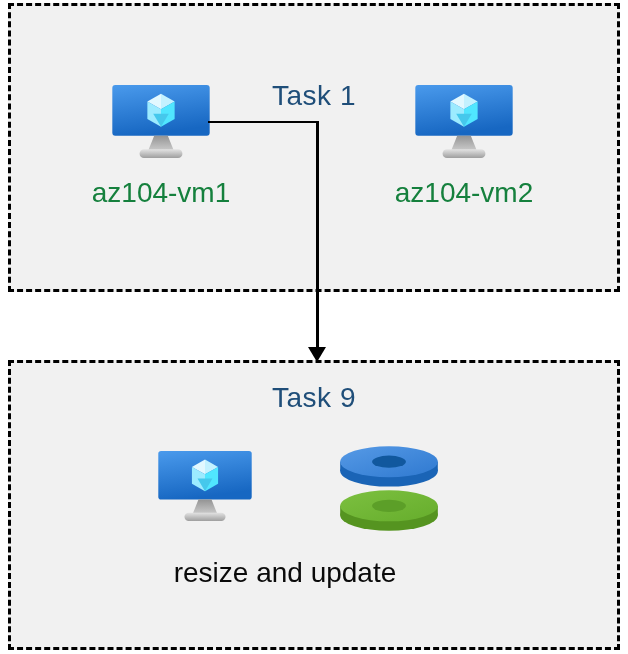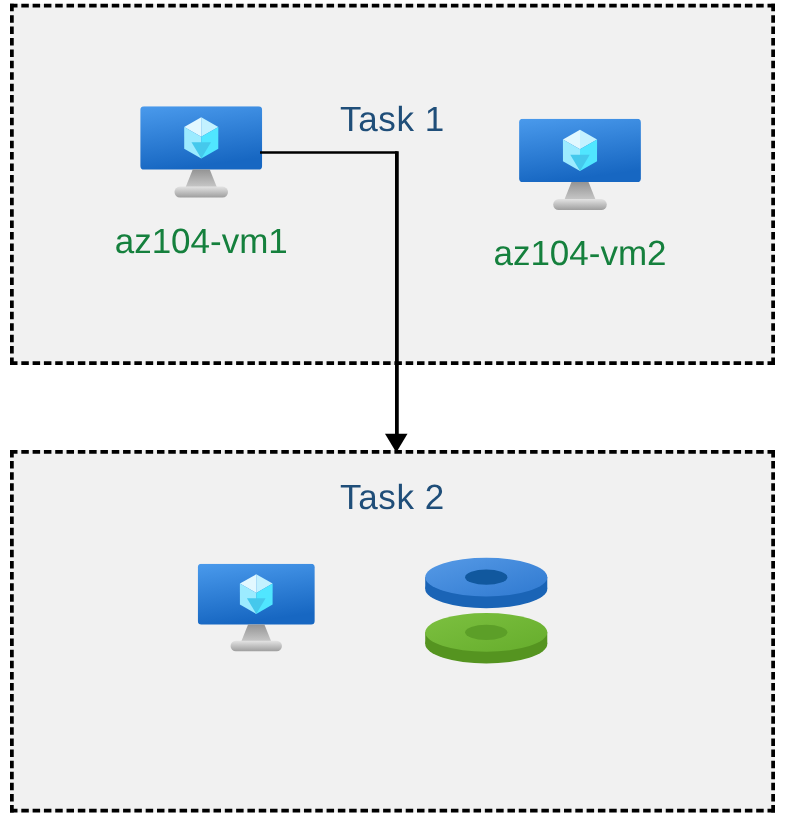--- a/index.html
+++ b/index.html
@@ -36,21 +36,21 @@
     letter-spacing: 0.5px;
   }
   #task1-box .task-title { top: 26px; margin-top: 48px; }
   #task2-box .task-title { top: 19px; }
   .vm-group {
     position: absolute;
     width: 200px;
     text-align: center;
   }
   #vm1-group { left: 61px;  top: 85px; }
-  #vm2-group { left: 364px; top: 95px; }
+  #vm2-group { left: 364px; top: 85px; }
   .vm-group svg { display: block; margin: 0 auto; }
   .vm-label {
     margin-top: 16px;
     color: #15803d;
     font-size: 28px;
     line-height: 35px;
   }
   #task2-vm-icon   { position: absolute; left: 158px; top: 451px; }
   #task2-disks-icon{ position: absolute; left: 337px; top: 442px; }
   #resize-caption {
@@ -143,21 +143,21 @@
     <div class="vm-label">
       <div>az104-vm2</div>
     </div>
   </div>
 
   <div class="arrow-seg" id="arrow-h"></div>
   <div class="arrow-seg" id="arrow-v"></div>
   <div id="arrow-head"></div>
 
   <div class="task-box" id="task2-box">
-    <div class="task-title">Task 2</div>
+    <div class="task-title">Task 9</div>
   </div>
 
   <svg id="task2-vm-icon" width="94" height="71" viewBox="0 0 100 76">
     <rect x="0" y="0" width="100" height="52" rx="3" fill="url(#scrGrad)"></rect>
     <polygon points="36,17 50,9 50,25" fill="#e2f8ff"></polygon>
     <polygon points="50,9 64,17 50,25" fill="#c3f1ff"></polygon>
     <polygon points="36,17 36,35 50,43 50,25" fill="#9cebff"></polygon>
     <polygon points="64,17 64,35 50,43 50,25" fill="#50e6ff"></polygon>
     <polygon points="42,29.5 58,29.5 50,43" fill="#45c8ec"></polygon>
     <polygon points="43,52 57,52 63,67 37,67" fill="url(#neckGrad)"></polygon>
@@ -170,14 +170,15 @@
     <ellipse cx="55" cy="78" rx="52" ry="16.5" fill="#559420"></ellipse>
     <ellipse cx="55" cy="68" rx="52" ry="16.5" fill="url(#diskGreenGrad)"></ellipse>
     <ellipse cx="55" cy="68" rx="18" ry="6.5" fill="#5c9f28"></ellipse>
 
     <rect x="3" y="21" width="104" height="10" fill="#1a64b6"></rect>
     <ellipse cx="55" cy="31" rx="52" ry="16.5" fill="#1a64b6"></ellipse>
     <ellipse cx="55" cy="21" rx="52" ry="16.5" fill="url(#diskBlueGrad)"></ellipse>
     <ellipse cx="55" cy="21" rx="18" ry="6.5" fill="#11589e"></ellipse>
   </svg>
 
+  <div id="resize-caption">resize and update</div>
 
 </div>
 
 </body></html>

